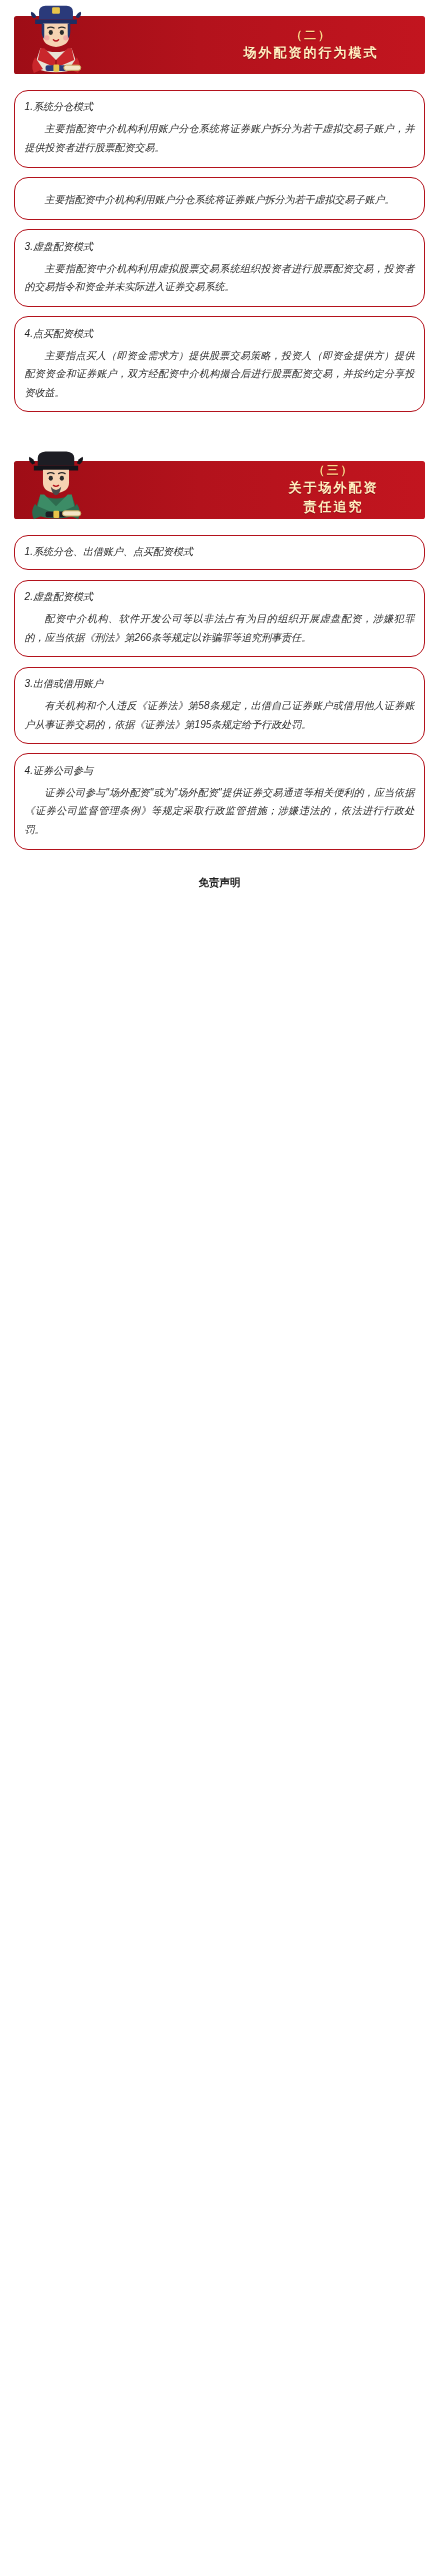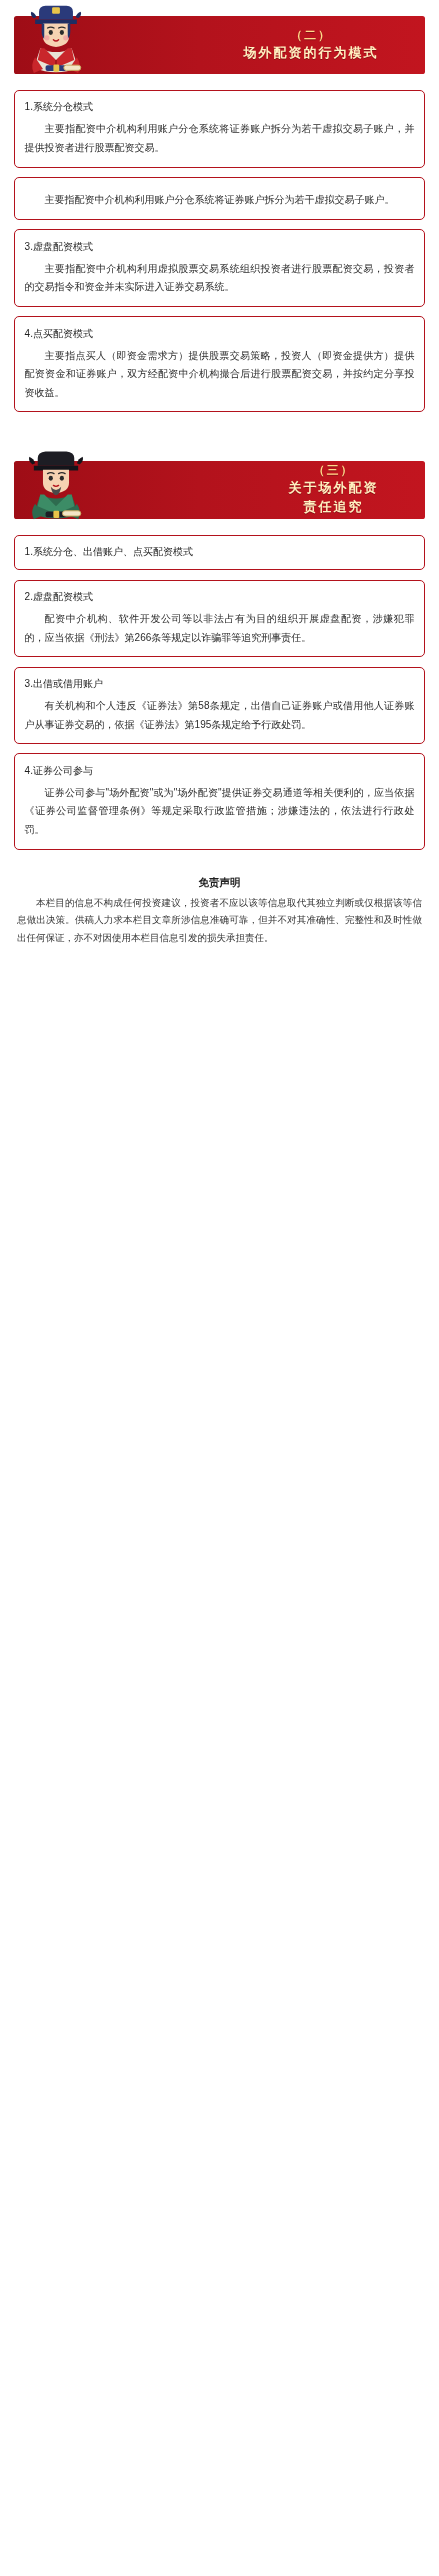--- a/index.html
+++ b/index.html
@@ -80,24 +80,25 @@
     height: 86px;
     z-index: 5;
   }
 
   
   .cards {
     padding: 0 14.4px;
   }
   .card {
     border: 1.3px solid #b3121c;
-    border-radius: 5px;
+    border-radius: 14px;
     background: #ffffff;
     padding: 8.5px 9.2px 9.2px 9.2px;
     margin-bottom: 9.2px;
+    font-style: italic;
   }
   .card-title {
     font-size: 10px;
     line-height: 1.6;
     color: #1f1f1f;
     font-weight: normal;
   }
   .card-body {
     font-size: 10px;
     line-height: 1.85;
@@ -257,17 +258,16 @@
       </div>
       <div class="card">
         <div class="card-title">4.证券公司参与</div>
         <div class="card-body">证券公司参与"场外配资"或为"场外配资"提供证券交易通道等相关便利的，应当依据《证券公司监督管理条例》等规定采取行政监管措施；涉嫌违法的，依法进行行政处罚。</div>
       </div>
     </div>
   </div>
 
   <div class="disclaimer">
     <div class="disclaimer-title">免责声明</div>
-    <div class="disclaimer-body">本栏目的信息不构成任何投资建议，投资者不应以该等信息取代其独立判断或仅根据该等信息做出决策。供稿人力求本栏目文章所涉信息准确可靠，但并不对其准确性、完整性和及时性做出任何保证，亦不对因使用本栏目信息引发的损失承担责任。</div>
   </div>
 
 </div>
 
 
 </body></html>

